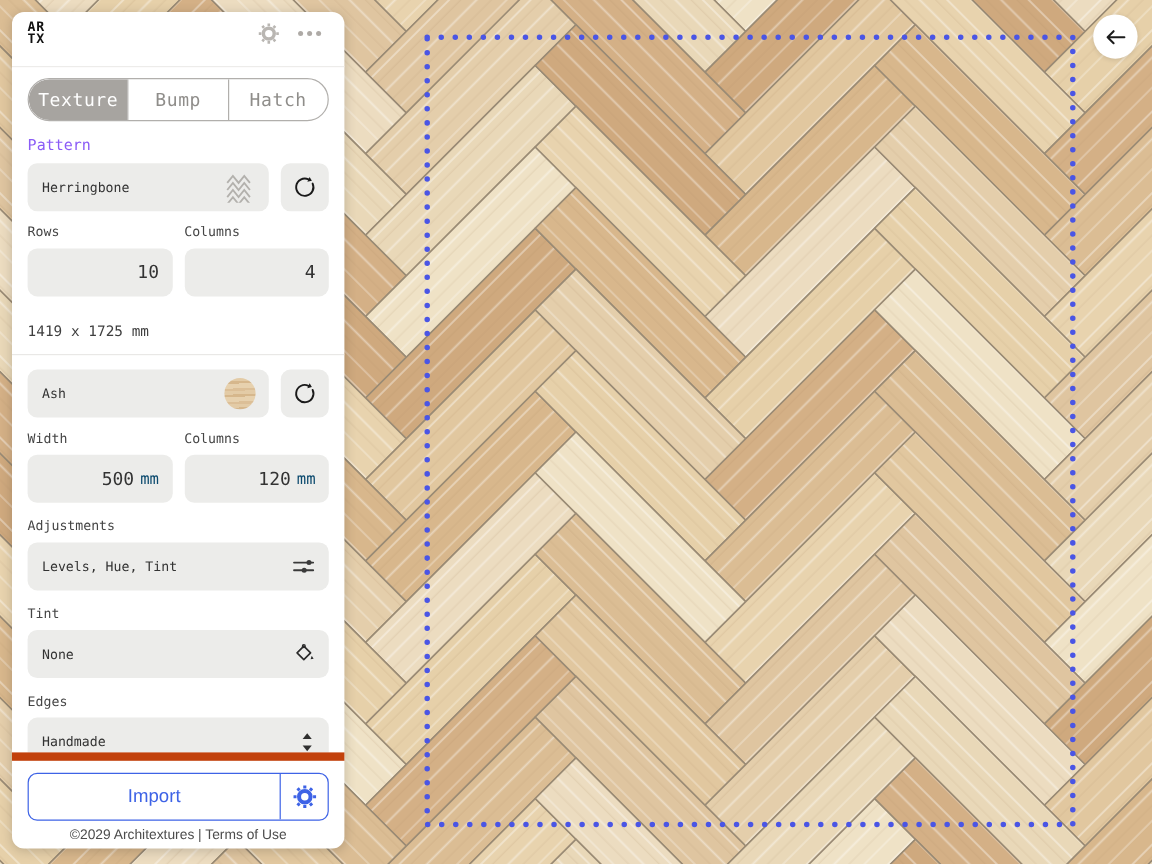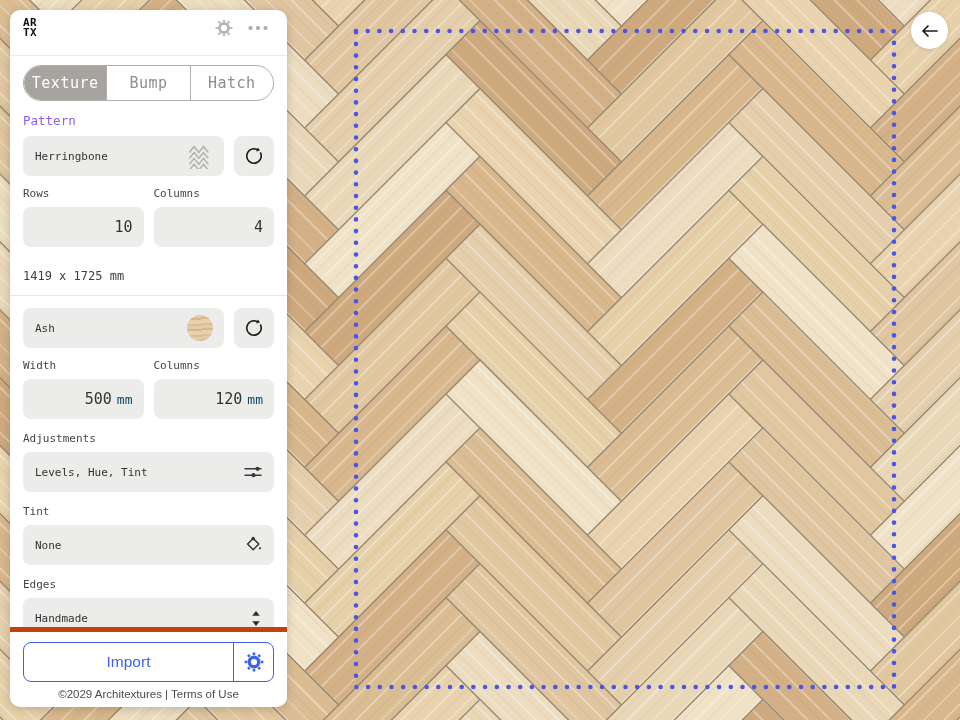--- a/index.html
+++ b/index.html
@@ -45,21 +45,21 @@
     font-size:11px; color:#333; cursor:pointer; flex:1; }
   .num { justify-content:flex-end; gap:5px; font-size:15px; cursor:text; }
   .unit { color:#0c4a6e; font-size:13px; }
   .sq-btn { width:40px; height:40px; flex:none; background:#ececea; border:none;
     border-radius:8px; cursor:pointer; display:flex; align-items:center; justify-content:center; }
   .dims { font-size:12px; color:#3f3f3f; margin-top:22px; }
   .divider { height:1px; background:#e9e8e6; margin:12px -13px; }
   .swatch { width:26px; height:26px; border-radius:50%; flex:none;
     background:repeating-linear-gradient(178deg,#e3cba6 0 3px,#d6b78c 3px 5px,#e7d1ae 5px 9px,#dcbf97 9px 11px); }
 
-  .bottom { flex:none; border-top:5px solid #c2410c; padding:10px 13px 8px; }
+  .bottom { flex:none; border-top:7px solid #c2410c; padding:10px 13px 8px; }
   .import-btn { height:40px; display:flex; border:1.5px solid var(--accent);
     border-radius:8px; overflow:hidden; background:#fff; cursor:pointer; }
   .import-main { flex:1; display:flex; align-items:center; justify-content:center;
     font-family:"Liberation Sans", sans-serif; font-size:15.5px; color:var(--accent); }
   .import-gear { width:40px; flex:none; border-left:1.5px solid var(--accent);
     display:flex; align-items:center; justify-content:center; }
   .footer { margin-top:6px; text-align:center; font-family:"Liberation Sans", sans-serif;
     font-size:11.5px; color:#4c4c4c; }
   .footer .link { cursor:pointer; }
 </style>

